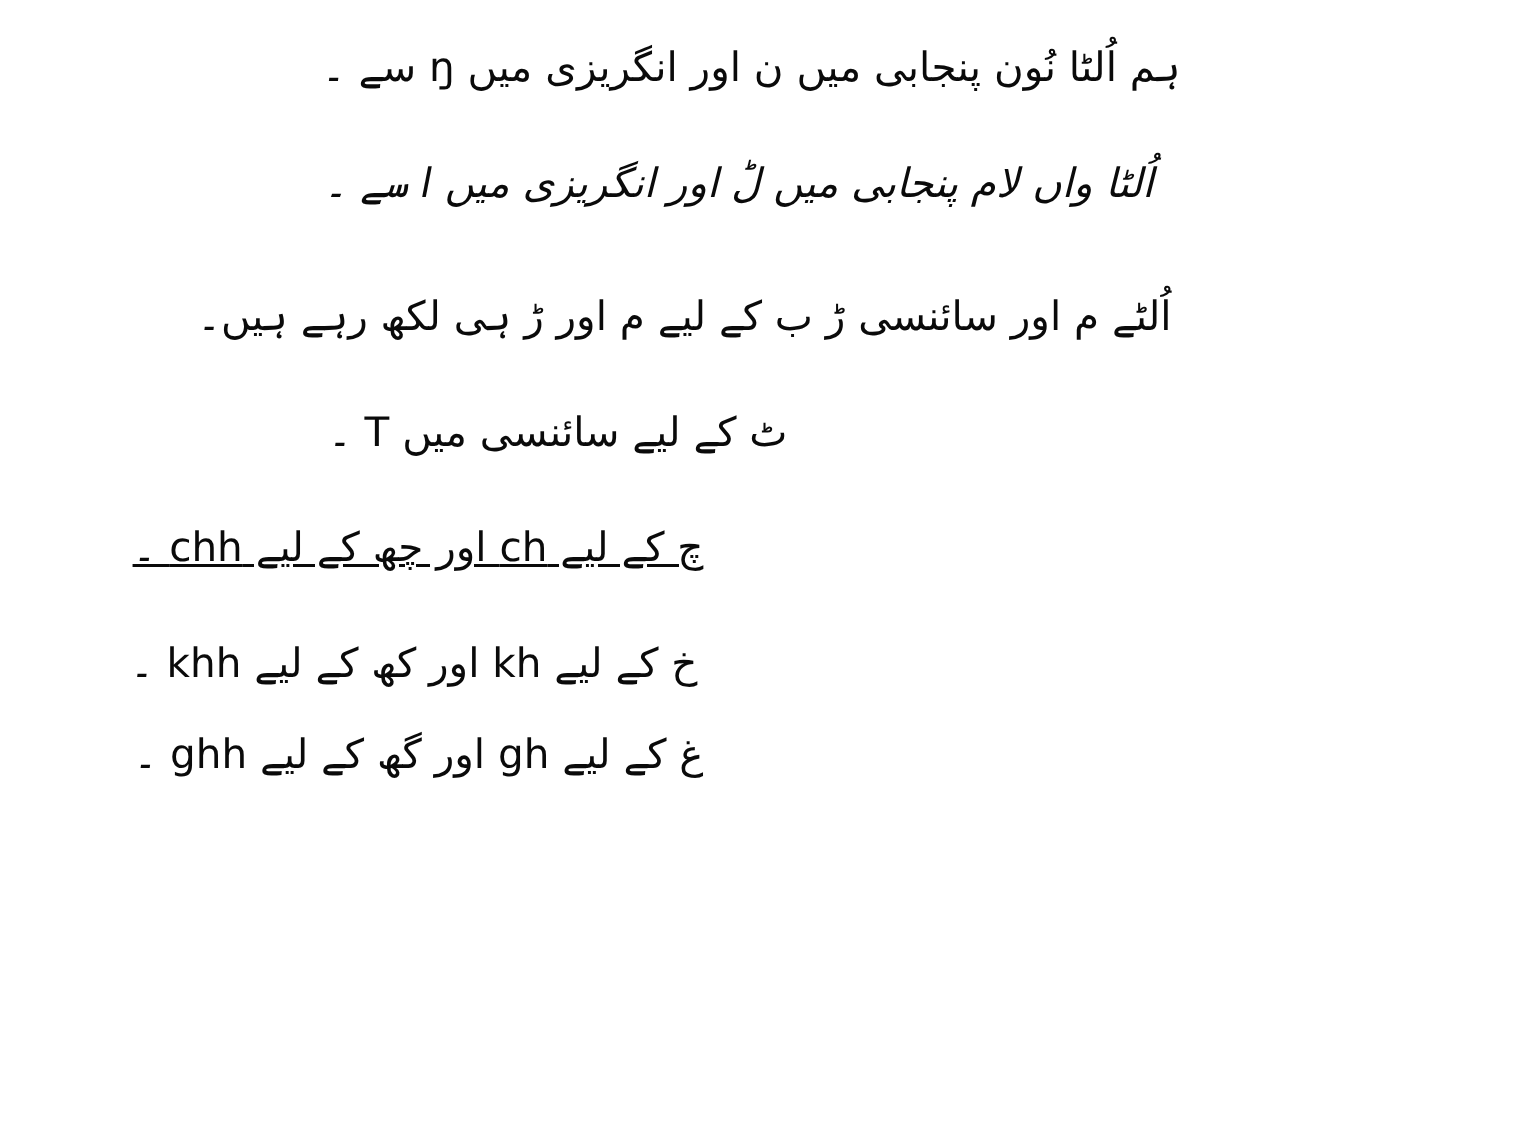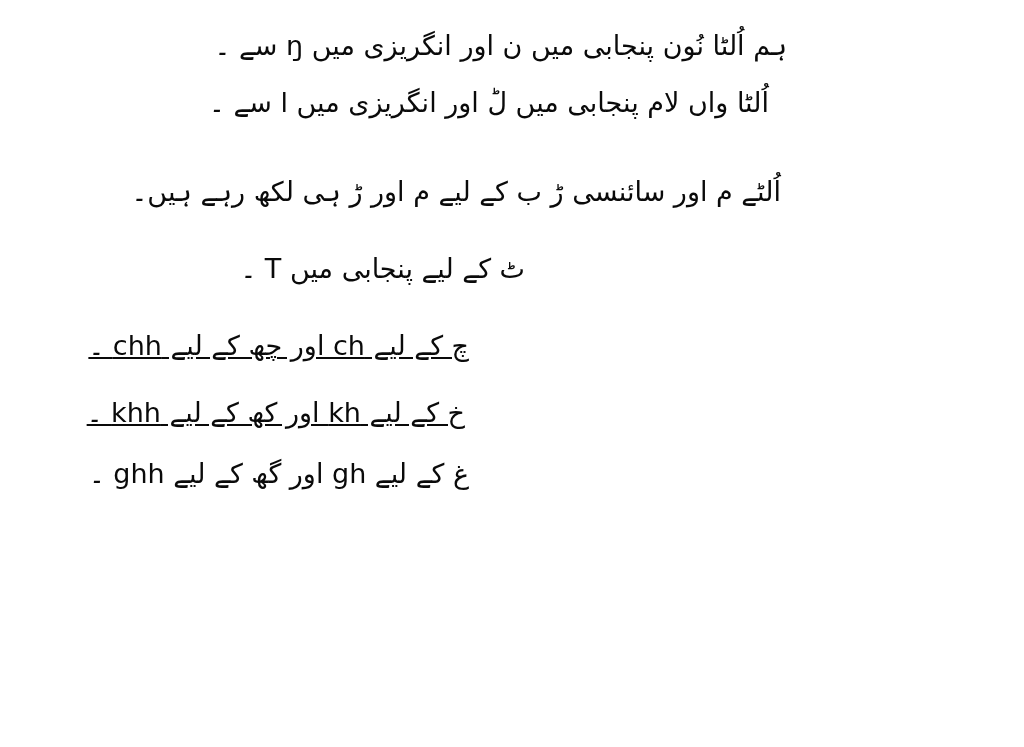--- a/index.html
+++ b/index.html
@@ -34,34 +34,34 @@
     font-family: "DejaVu Sans", sans-serif;
     font-size: 27px;
     line-height: 1.15;
     color: #0a0a0a;
     white-space: nowrap;
     overflow: visible;
   }
   
   .l0 { margin-top: 12px;  padding-right: 0px; }
   .l1 { margin-top: 46px;  padding-right: 0px; }
-  .l2 { margin-top: 26px;  padding-right: 18px; }
+  .l2 { margin-top: 46px;  padding-right: 18px; font-style: italic; }
   .l3 { margin-top: 58px;  padding-right: 6px; }
   .l4 { margin-top: 46px;  padding-right: 262px; }
   .l5 { margin-top: 46px;  padding-right: 222px; }
   .l6 { margin-top: 46px;  padding-right: 318px; text-decoration: underline; }
-  .l7 { margin-top: 36px;  padding-right: 322px; text-decoration: underline; }
+  .l7 { margin-top: 46px;  padding-right: 322px; }
   .l8 { margin-top: 30px;  padding-right: 318px; }
 </style>
 </head>
 <body>
 
 <div class="page">
   <div class="doc-body">
     <div class="line l0">ہم اُلٹا نُون پنجابی میں ن اور انگریزی میں  ŋ  سے ۔</div>
     <div class="line l2">اُلٹا واں لام پنجابی میں لؕ اور انگریزی میں  l  سے ۔</div>
     <div class="line l3">اُلٹے م اور سائنسی ڑ ب کے لیے م اور ڑ ہی لکھ رہے ہیں۔</div>
-    <div class="line l4">ٹ کے لیے پنجابی میں  T ۔</div>
+    <div class="line l4">ٹ کے لیے سائنسی میں  T ۔</div>
     <div class="line l6">چ کے لیے ch اور چھ کے لیے  chh ۔</div>
     <div class="line l7">خ کے لیے kh اور کھ کے لیے  khh ۔</div>
     <div class="line l8">غ کے لیے gh اور گھ کے لیے  ghh ۔</div>
   </div>
 </div>
 
 </body></html>

